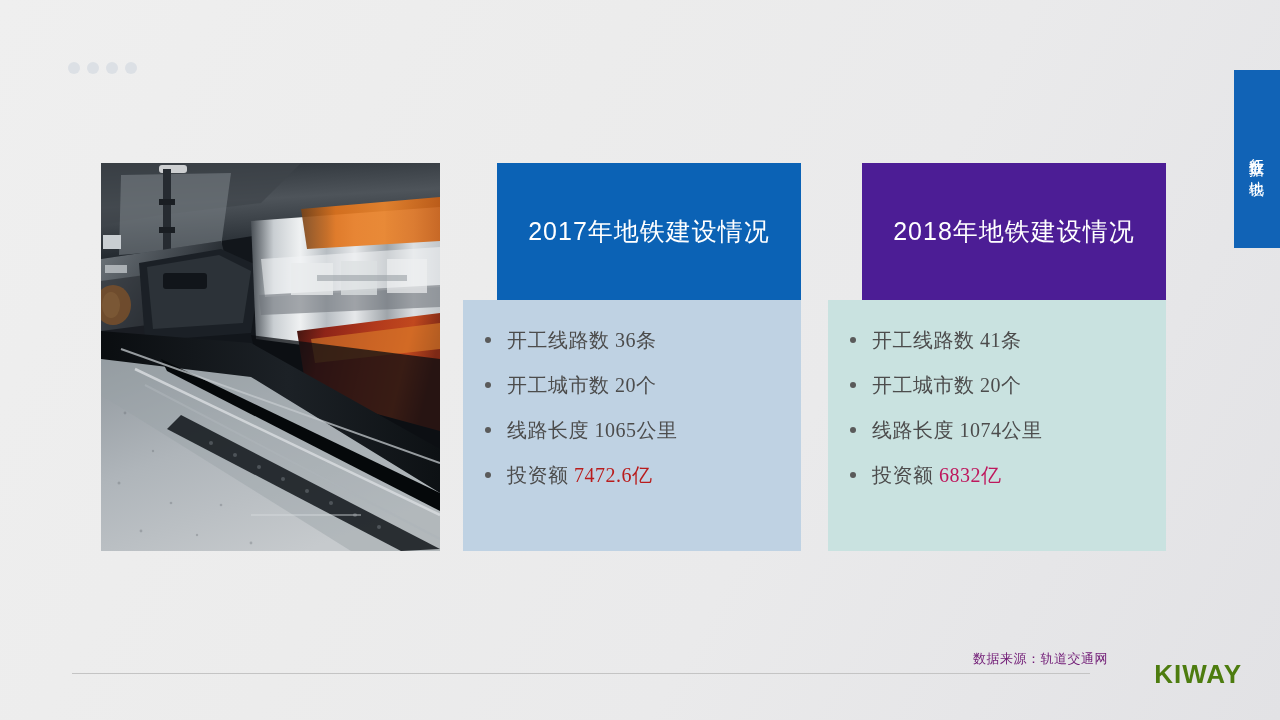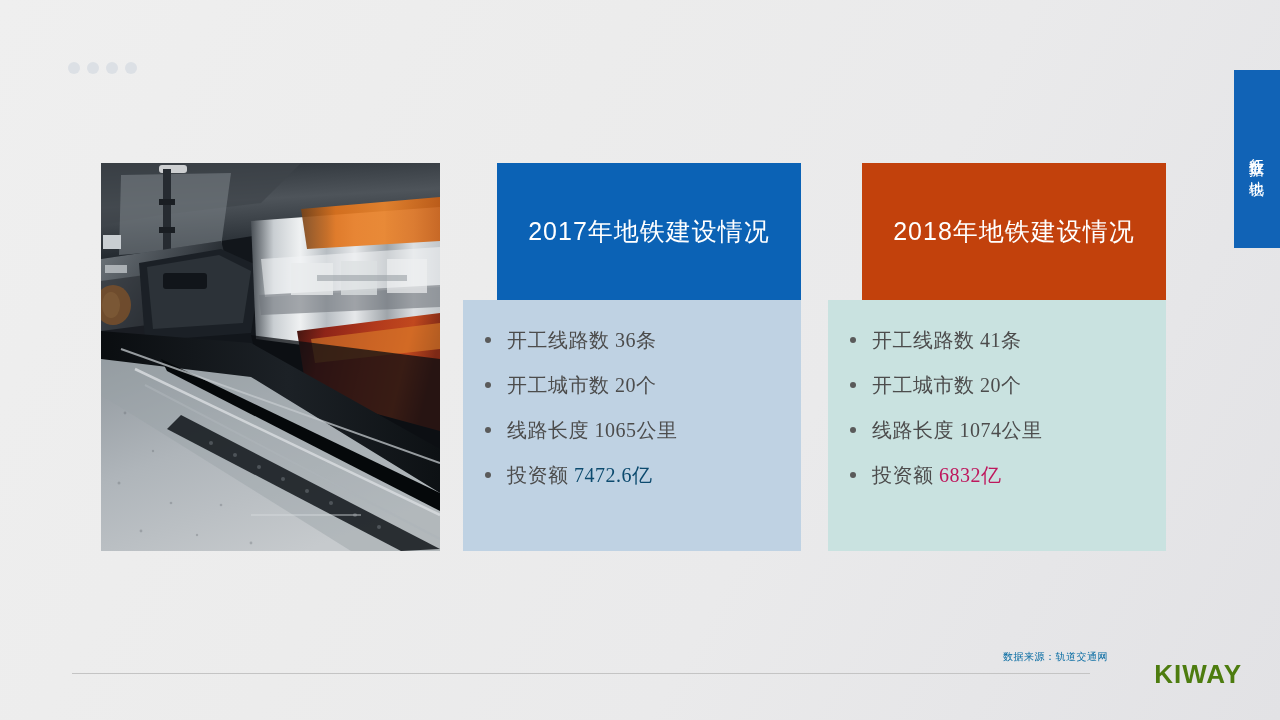--- a/index.html
+++ b/index.html
@@ -85,21 +85,21 @@
     justify-content: center;
     color: #FFFFFF;
     font-size: 25px;
     letter-spacing: 1px;
     box-sizing: border-box;
     padding: 0 12px;
     text-align: center;
     margin-left: 34px;
   }
   .card-1 .card-head { background: #0B62B5; }
-  .card-2 .card-head { background: #c2410c; }
+  .card-2 .card-head { background: #4c1d95; }
 
   .card-body {
     height: 251px;
     box-sizing: border-box;
     padding: 26px 0 0 18px;
   }
   .card-1 .card-body { background: #BFD2E3; }
   .card-2 .card-body { background: #C9E2E0; }
 
   .bullet {
@@ -113,38 +113,38 @@
     font-family: Liberation Serif, serif;
   }
   .bullet .dot {
     width: 6px;
     height: 6px;
     border-radius: 50%;
     background: #5A5A5A;
     margin: 11px 16px 0 4px;
     flex: 0 0 auto;
   }
-  .hl-blue { color: #0c4a6e; }
+  .hl-blue { color: #b91c1c; }
   .hl-teal { color: #be185d; }
 
   
   .footer-line {
     position: absolute;
     left: 72px;
     top: 673px;
     width: 1018px;
     height: 1px;
     background: #C4C4C4;
   }
   .source {
     position: absolute;
     right: 172px;
     top: 650px;
-    font-size: 10px;
-    color: #0369a1;
+    font-size: 13px;
+    color: #701a75;
     letter-spacing: 0.5px;
     white-space: nowrap;
   }
   .logo {
     position: absolute;
     right: 38px;
     top: 659px;
     font-size: 26px;
     font-weight: bold;
     letter-spacing: 1px;

